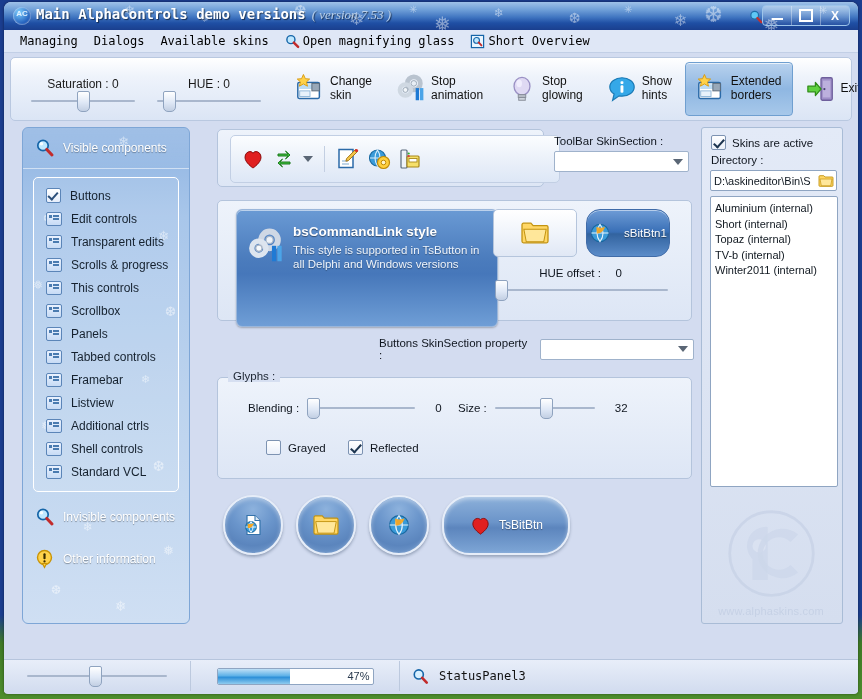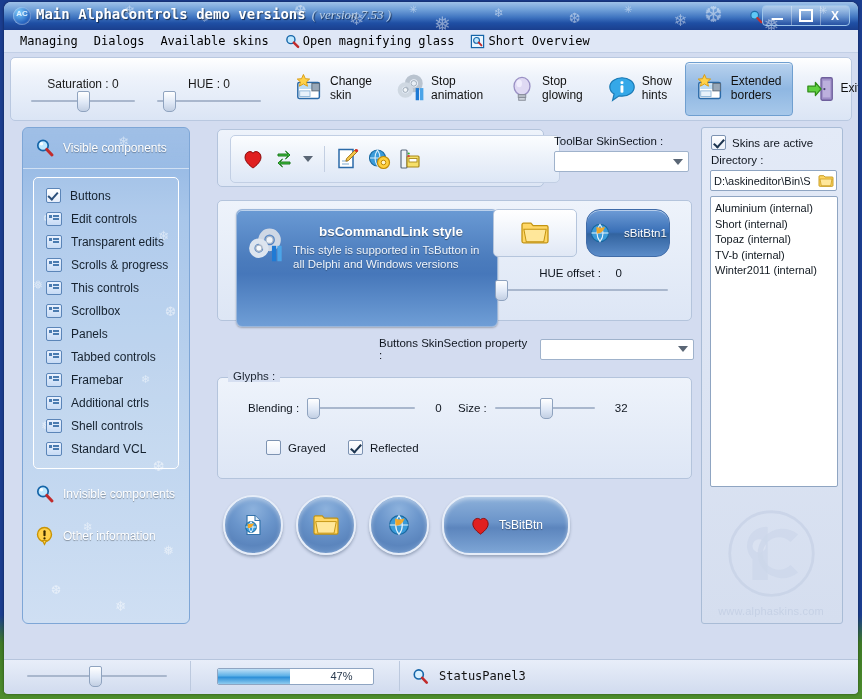--- a/index.html
+++ b/index.html
@@ -159,21 +159,21 @@
   .lbl { font-size:11.5px; color:#10161f; font-family:"Liberation Sans",sans-serif; }
   .combo { background:#ffffff; border:1px solid #9fb2cb; border-radius:2px;
            height:19px; display:flex; align-items:center; justify-content:flex-end; padding-right:5px; }
 
   .cmdlink {
     width:240px; height:102px; border-radius:6px;
     background: linear-gradient(180deg,#6a9ad4 0%, #4b7cbd 42%, #4677ba 55%, #6f9ed6 100%);
     border:1px solid #9ab6da; box-shadow: inset 0 1px 0 rgba(255,255,255,.55), 0 1px 2px rgba(0,0,0,.25);
     display:flex; align-items:flex-start; padding:14px 10px 0 10px; gap:8px;
   }
-  .cmdlink-title{font-size:13.5px;font-weight:bold;color:#ffffff;text-shadow:0 1px 1px rgba(0,0,0,.45);margin-left:26px;}
+  .cmdlink-title{font-size:13.5px;font-weight:bold;color:#ffffff;text-shadow:0 1px 1px rgba(0,0,0,.45);}
   .cmdlink-desc{font-size:11.5px;color:#eef4fc;line-height:1.25;margin-top:4px;
                 text-shadow:0 1px 1px rgba(0,0,0,.35);}
   .plainbtn {
     width:82px;height:46px;border:1px solid #b5c5dc;border-radius:5px;
     background: linear-gradient(180deg,#ffffff,#f0f4fb 50%,#e0e8f5);
     display:flex;align-items:center;justify-content:center;
   }
   .bluebtn {
     width:82px;height:46px;border:1px solid #3f6ba8;border-radius:14px;
     background: linear-gradient(180deg,#6e9cd6 0%,#396fb6 48%,#32639f 52%,#5b8cc9 100%);
@@ -224,21 +224,21 @@
     background: linear-gradient(180deg,#e8eef9,#d2dcef);
     border-top:1px solid #b6c5dd;
     display:flex; align-items:center;
   }
   .st-cell { height:30px; display:flex; align-items:center; border-right:1px solid #bcc9de;
              padding:0 8px; }
   .pbar { width:155px; height:15px; border:1px solid #8fa5c2; border-radius:2px;
           background:#ffffff; position:relative; overflow:hidden; }
   .pfill { position:absolute;left:0;top:0;bottom:0;
            background: linear-gradient(180deg,#bfe0f6 0%,#5fb2e8 45%,#2d90d8 55%,#8fcbef 100%); }
-  .ppct { position:absolute; left:0; right:0; top:0; text-align:right; padding-right:20px;
+  .ppct { position:absolute; left:0; right:0; top:0; text-align:right; padding-right:3px;
           font-size:11px; color:#2a3a4e; line-height:15px; }
   .st-text { font-family:"DejaVu Sans Mono", monospace; font-size:12px; color:#111; }
   .snowflake { pointer-events:none; }
 </style>
 </head>
 <body>
 
 <div class="desktop"></div>
 
 <div class="window">
@@ -450,20 +450,24 @@
         <div class="sb-item">
           <span class="ed-ico"></span>
           <span>Tabbed controls</span>
         </div>
         <div class="sb-item">
           <span class="ed-ico"></span>
           <span>Framebar</span>
         </div>
         <div class="sb-item">
           <span class="ed-ico"></span>
+          <span>Listview</span>
+        </div>
+        <div class="sb-item">
+          <span class="ed-ico"></span>
           <span>Additional ctrls</span>
         </div>
         <div class="sb-item">
           <span class="ed-ico"></span>
           <span>Shell controls</span>
         </div>
         <div class="sb-item">
           <span class="ed-ico"></span>
           <span>Standard VCL</span>
         </div>

